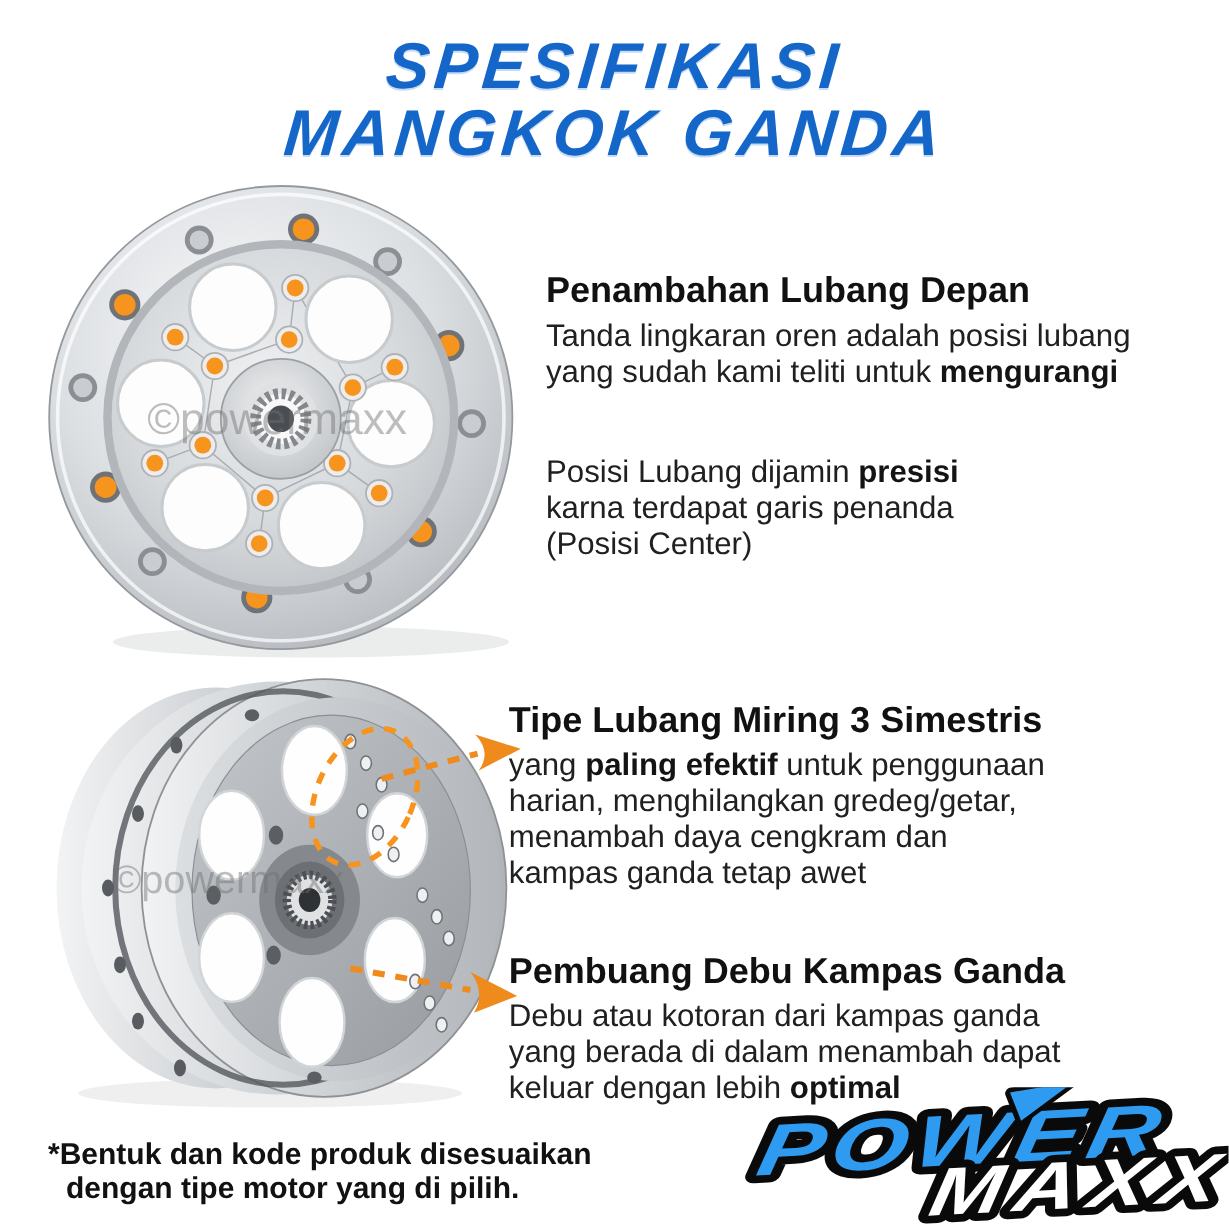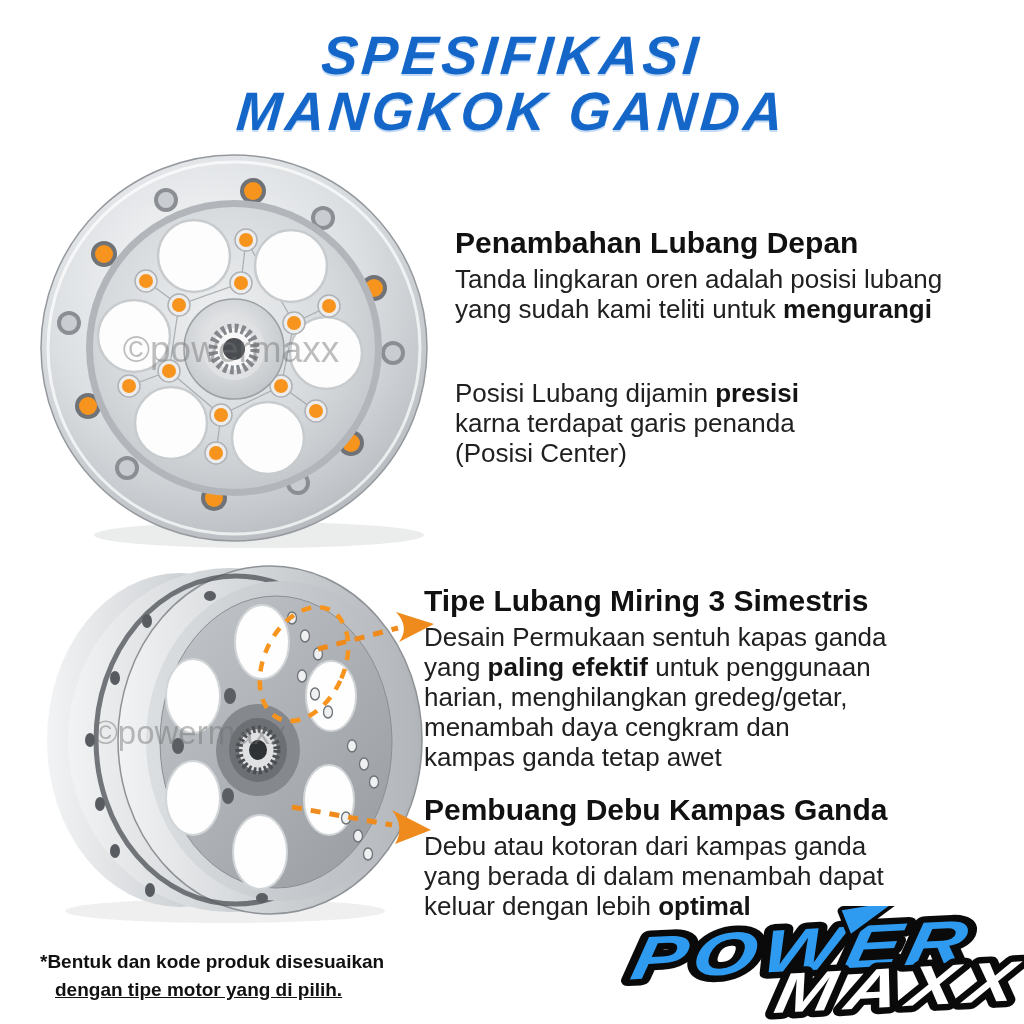--- a/index.html
+++ b/index.html
@@ -17,22 +17,22 @@
   
   .tb{position:absolute;z-index:4;}
   .tb h2{margin:2px 0 4px 0;font-size:30px;line-height:34px;font-weight:bold;color:#111;}
   .tb .line{font-size:26px;line-height:30px;white-space:nowrap;color:#202020;}
   .tb .line b{font-weight:bold;color:#141414;}
   #spec1{left:455px;top:224px;}
   #spec1b{left:455px;top:378px;}
   #spec2{left:424px;top:582px;}
   #spec3{left:424px;top:791px;}
   
-  .footnote{position:absolute;left:40px;top:948px;z-index:4;font-weight:bold;font-size:19px;line-height:28px;color:#111;}
-  .footnote .fn2{padding-left:15px;text-decoration:underline;}
+  .footnote{position:absolute;left:40px;top:948px;z-index:4;font-weight:bold;font-size:25px;line-height:28px;color:#111;}
+  .footnote .fn2{padding-left:15px;}
   
   .photo{position:absolute;z-index:1;}
   #frontPhoto{left:24px;top:150px;}
   #sidePhoto{left:30px;top:556px;}
   #arrowLayer{position:absolute;left:0;top:0;z-index:2;pointer-events:none;}
   
   #logo{position:absolute;left:598px;top:906px;z-index:4;}
   .wm{font-family:"Liberation Sans",sans-serif;}
 </style>
 </head>
@@ -266,21 +266,20 @@
   </div>
 
   <div id="spec1b" class="tb">
     <div class="line"><span>Posisi Lubang dijamin </span><b>presisi</b></div>
     <div class="line"><span>karna terdapat garis penanda</span></div>
     <div class="line"><span>(Posisi Center)</span></div>
   </div>
 
   <div id="spec2" class="tb">
     <h2>Tipe Lubang Miring 3 Simestris</h2>
-    <div class="line"><span>Desain Permukaan sentuh kapas ganda</span></div>
     <div class="line"><span>yang </span><b>paling efektif</b><span> untuk penggunaan</span></div>
     <div class="line"><span>harian, menghilangkan gredeg/getar,</span></div>
     <div class="line"><span>menambah daya cengkram dan</span></div>
     <div class="line"><span>kampas ganda tetap awet</span></div>
   </div>
 
   <div id="spec3" class="tb">
     <h2>Pembuang Debu Kampas Ganda</h2>
     <div class="line"><span>Debu atau kotoran dari kampas ganda</span></div>
     <div class="line"><span>yang berada di dalam menambah dapat</span></div>

